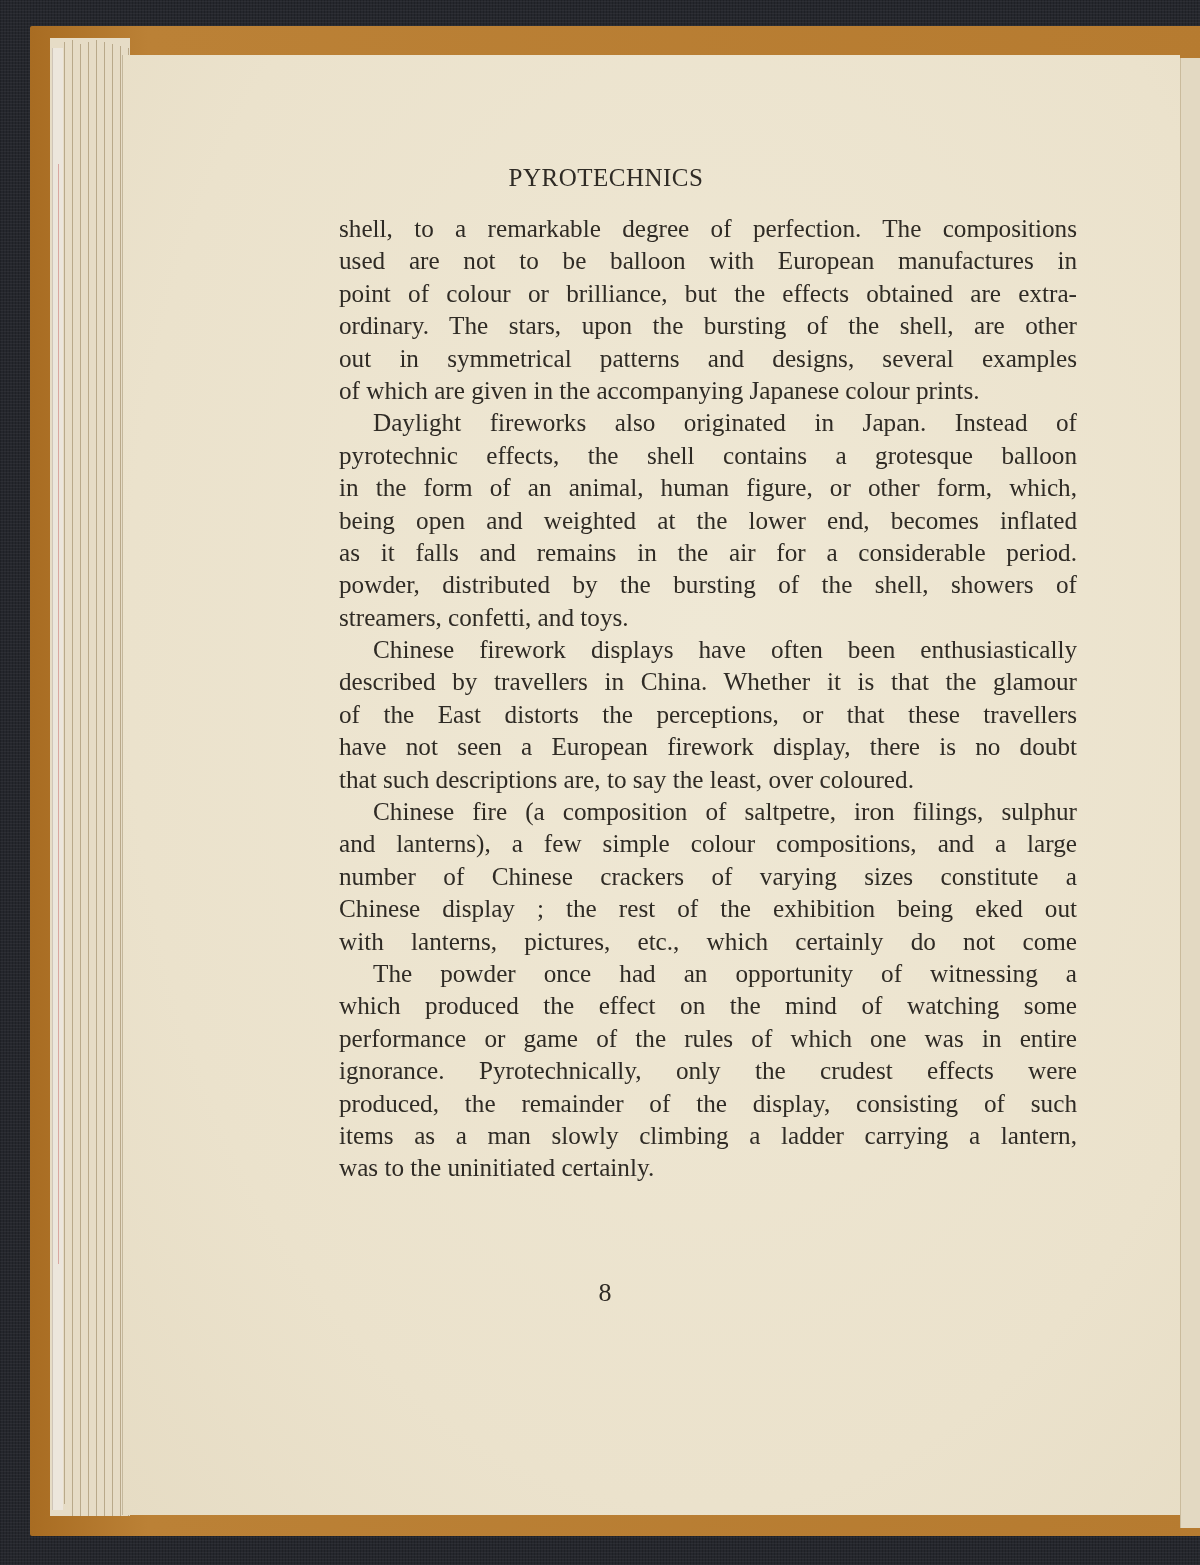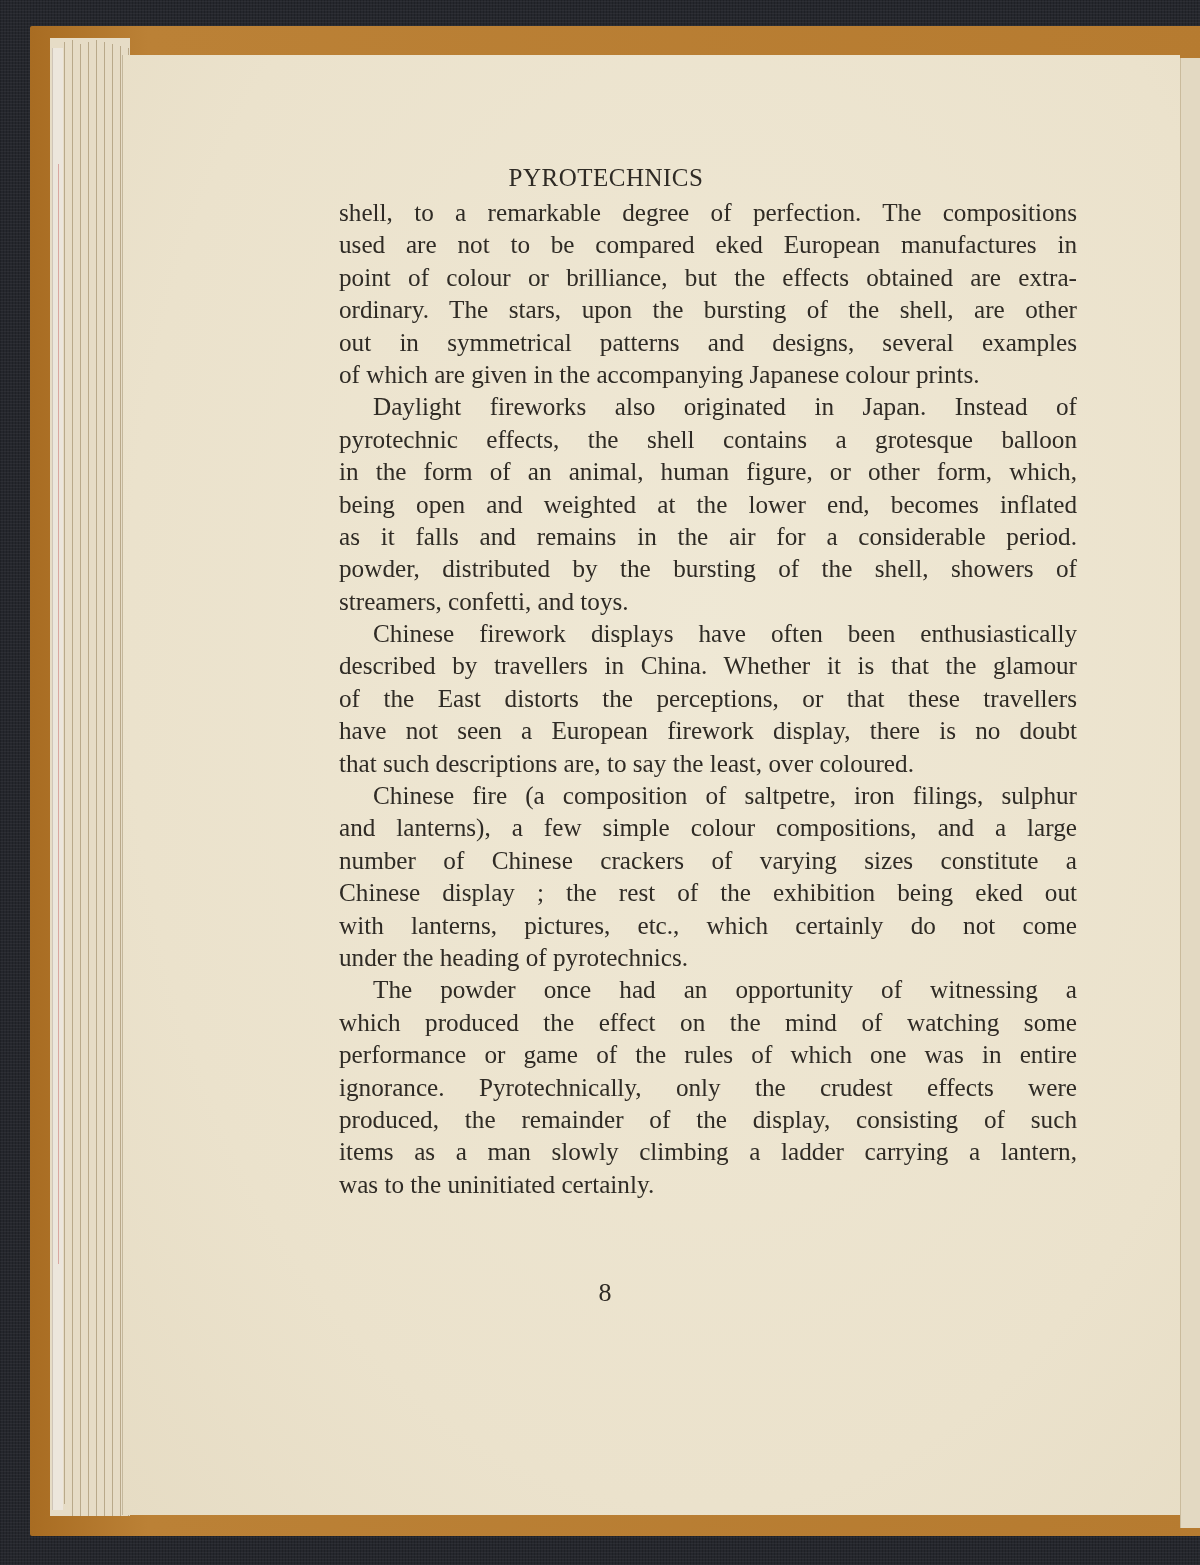--- a/index.html
+++ b/index.html
@@ -90,21 +90,21 @@
       text-align: center;
       font-size: 25px;
       letter-spacing: 0.5px;
       color: #2f2b25;
       padding-left: 12px;
       box-sizing: border-box;
     }
     .body-text {
       position: absolute;
       left: 339px;
-      top: 197px;
+      top: 213px;
       width: 738px;
       color: #2f2b25;
       font-size: 25.2px;
       line-height: 32.4px;
     }
     .line {
       display: block;
       white-space: nowrap;
       text-align: justify;
       text-align-last: justify;
@@ -149,21 +149,21 @@
 </div>
 
 <div class="page"></div>
 <div class="page-edge-right"></div>
 
 <div class="running-head">PYROTECHNICS</div>
 
 <div class="body-text" id="body-text">
     <div>
       <span class="line">shell, to a remarkable degree of perfection. The compositions</span>
-      <span class="line">used are not to be compared eked European manufactures in</span>
+      <span class="line">used are not to be balloon with European manufactures in</span>
       <span class="line">point of colour or brilliance, but the effects obtained are extra-</span>
       <span class="line">ordinary. The stars, upon the bursting of the shell, are other</span>
       <span class="line">out in symmetrical patterns and designs, several examples</span>
       <span class="line last">of which are given in the accompanying Japanese colour prints.</span>
     </div>
     <div>
       <span class="line indent">Daylight fireworks also originated in Japan. Instead of</span>
       <span class="line">pyrotechnic effects, the shell contains a grotesque balloon</span>
       <span class="line">in the form of an animal, human figure, or other form, which,</span>
       <span class="line">being open and weighted at the lower end, becomes inflated</span>
@@ -177,21 +177,20 @@
       <span class="line">of the East distorts the perceptions, or that these travellers</span>
       <span class="line">have not seen a European firework display, there is no doubt</span>
       <span class="line last">that such descriptions are, to say the least, over coloured.</span>
     </div>
     <div>
       <span class="line indent">Chinese fire (a composition of saltpetre, iron filings, sulphur</span>
       <span class="line">and lanterns), a few simple colour compositions, and a large</span>
       <span class="line">number of Chinese crackers of varying sizes constitute a</span>
       <span class="line">Chinese display ; the rest of the exhibition being eked out</span>
       <span class="line">with lanterns, pictures, etc., which certainly do not come</span>
-      <span class="line last">under the heading of pyrotechnics.</span>
     </div>
     <div>
       <span class="line indent">The powder once had an opportunity of witnessing a</span>
       <span class="line">which produced the effect on the mind of watching some</span>
       <span class="line">performance or game of the rules of which one was in entire</span>
       <span class="line">ignorance. Pyrotechnically, only the crudest effects were</span>
       <span class="line">produced, the remainder of the display, consisting of such</span>
       <span class="line">items as a man slowly climbing a ladder carrying a lantern,</span>
       <span class="line last">was to the uninitiated certainly.</span>
     </div>

